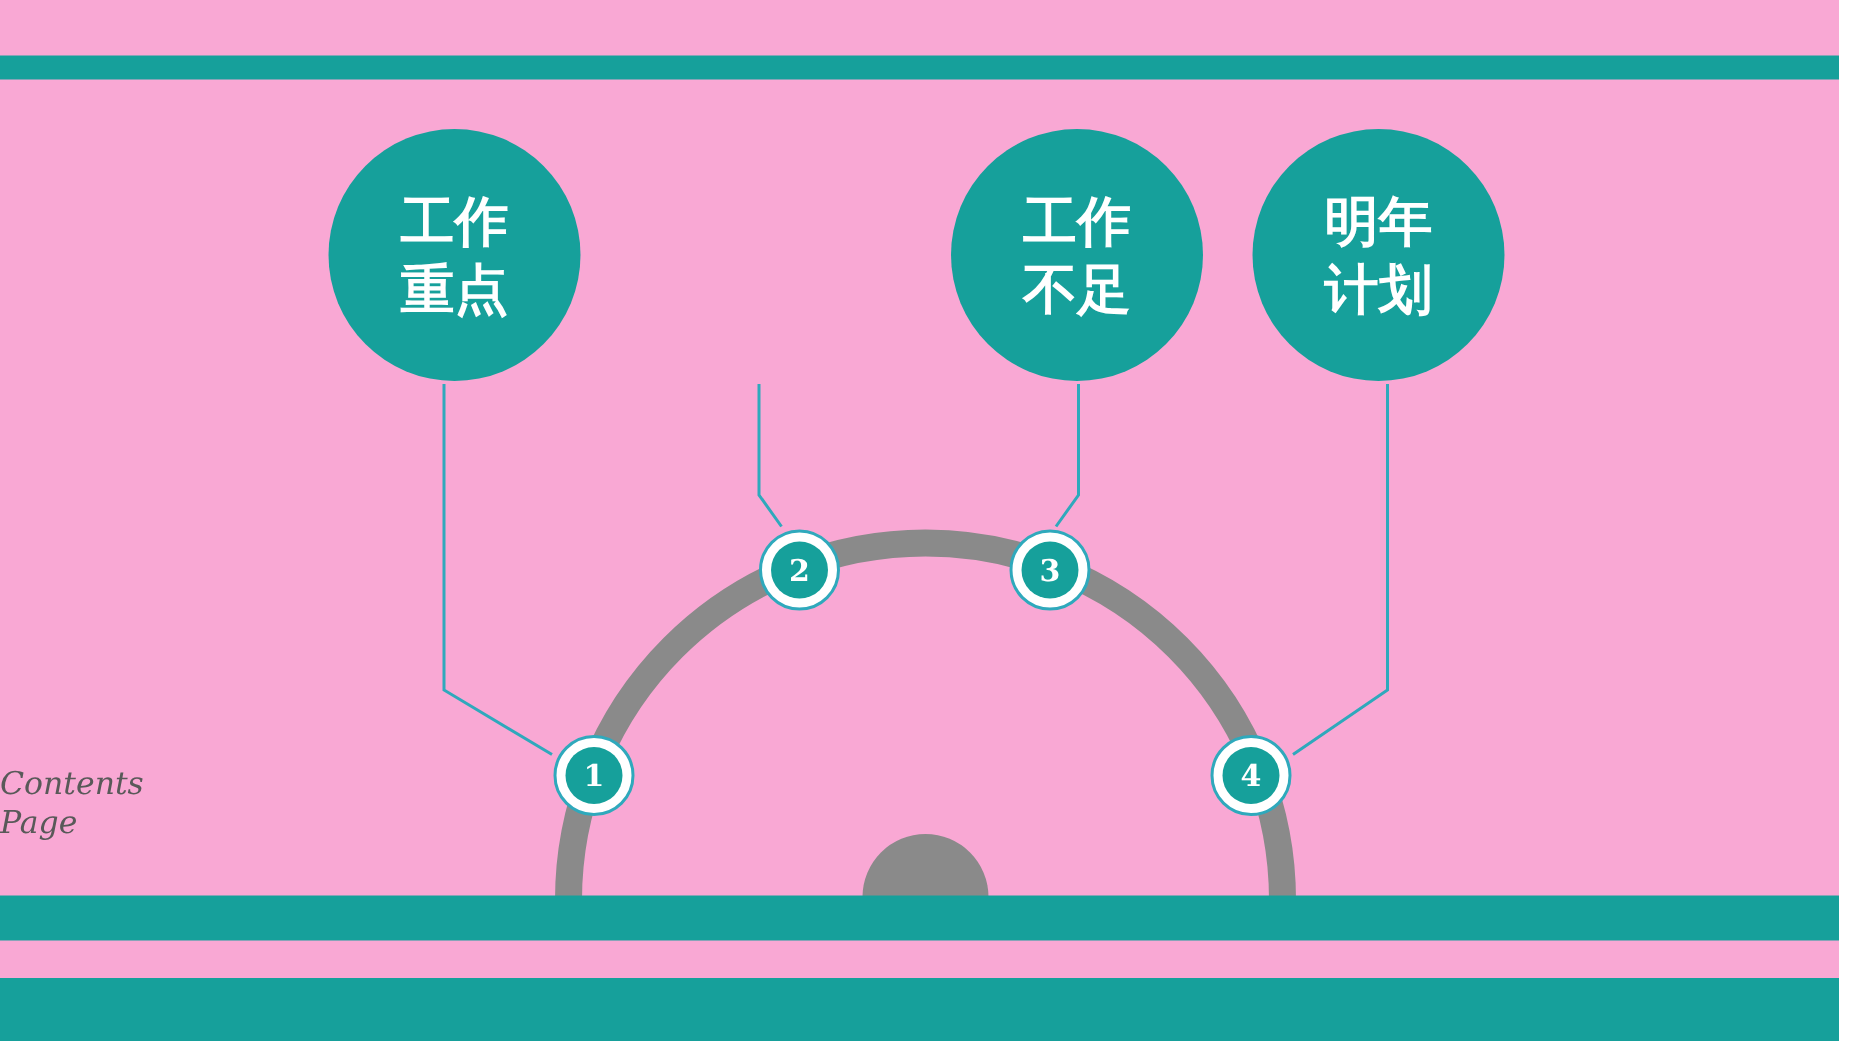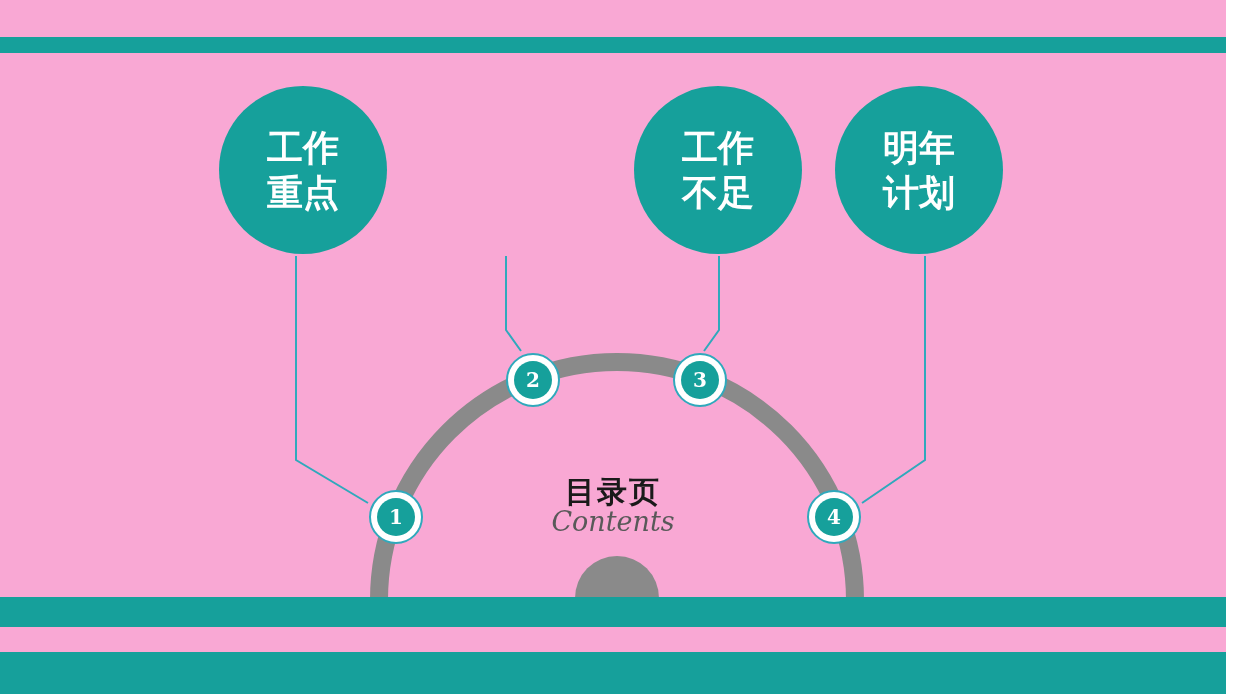--- a/index.html
+++ b/index.html
@@ -48,24 +48,24 @@
   .badge-3{left:673px;top:353px;}
   .badge-4{left:807px;top:490px;}
   .center-title{
     position:absolute;left:0;right:0;top:472px;
     text-align:center;
     font-size:30px;font-weight:bold;color:#1a1a1a;
     letter-spacing:2px;
   }
   .center-sub{
     position:absolute;left:0;right:0;top:509px;
-    text-align:center;
+    text-align:left;
     font-family:"DejaVu Serif", serif;
     font-style:italic;
-    font-size:27px;color:#595959;line-height:26px;
+    font-size:21px;color:#595959;line-height:26px;
   }
   .bottom-semicircle{
     position:absolute;
     left:575px;top:556px;
     width:84px;height:42px;
     background:#8A8A8A;
     border-radius:84px 84px 0 0;
   }
 </style>
 </head>
@@ -104,23 +104,23 @@
   <div class="num-badge badge-2">
     <div class="inner">2</div>
   </div>
   <div class="num-badge badge-3">
     <div class="inner">3</div>
   </div>
   <div class="num-badge badge-4">
     <div class="inner">4</div>
   </div>
 
-  <div class="center-title">目录页</div>
   <div class="center-sub">
     <div>Contents</div>
+    <div>Page</div>
   </div>
 
   <div class="bottom-semicircle"></div>
 
   <div class="bar bottom-bar-1"></div>
   <div class="bar bottom-bar-2"></div>
 
 </div>
 
 </body></html>

